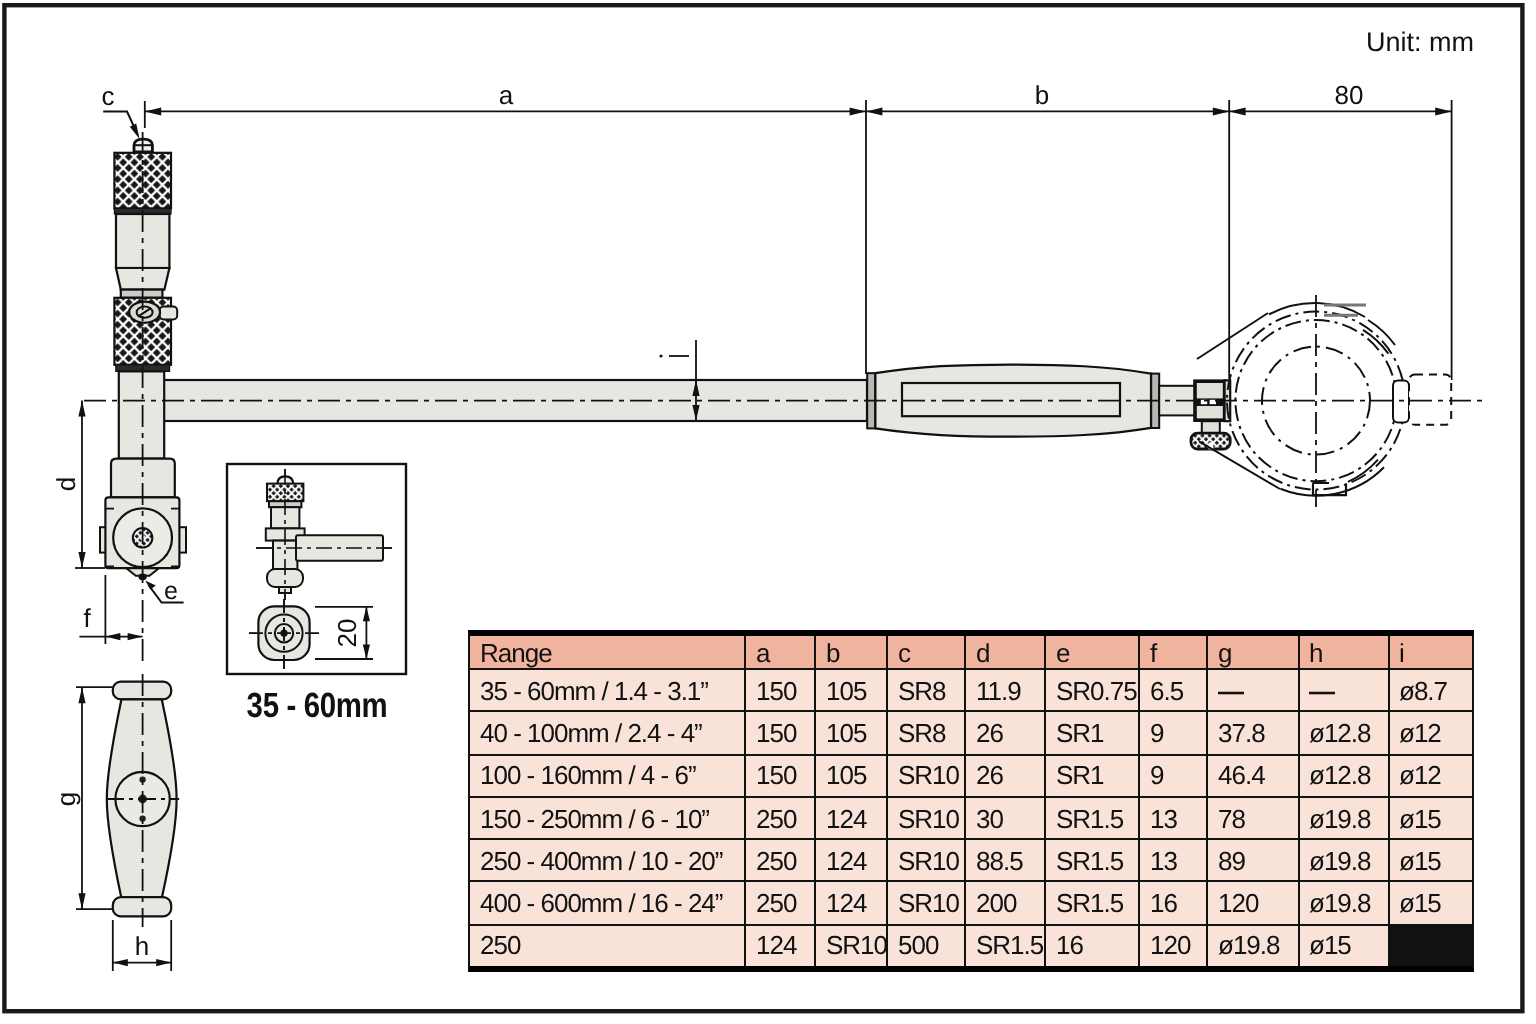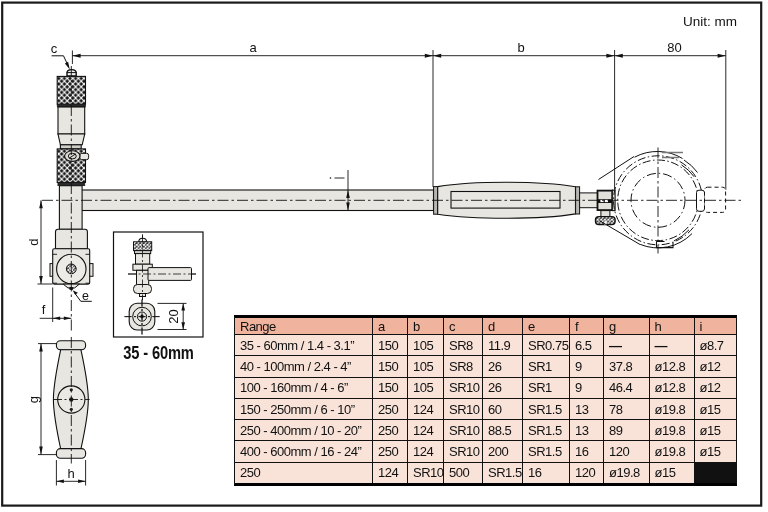--- a/index.html
+++ b/index.html
@@ -283,21 +283,21 @@
     <div class="c">26</div>
     <div class="c">SR1</div>
     <div class="c">9</div>
     <div class="c">46.4</div>
     <div class="c">ø12.8</div>
     <div class="c">ø12</div>
   <div class="c">150 - 250mm / 6 - 10”</div>
     <div class="c">250</div>
     <div class="c">124</div>
     <div class="c">SR10</div>
-    <div class="c">60</div>
+    <div class="c">30</div>
     <div class="c">SR1.5</div>
     <div class="c">13</div>
     <div class="c">78</div>
     <div class="c">ø19.8</div>
     <div class="c">ø15</div>
   <div class="c">250 - 400mm / 10 - 20”</div>
     <div class="c">250</div>
     <div class="c">124</div>
     <div class="c">SR10</div>
     <div class="c">88.5</div>

